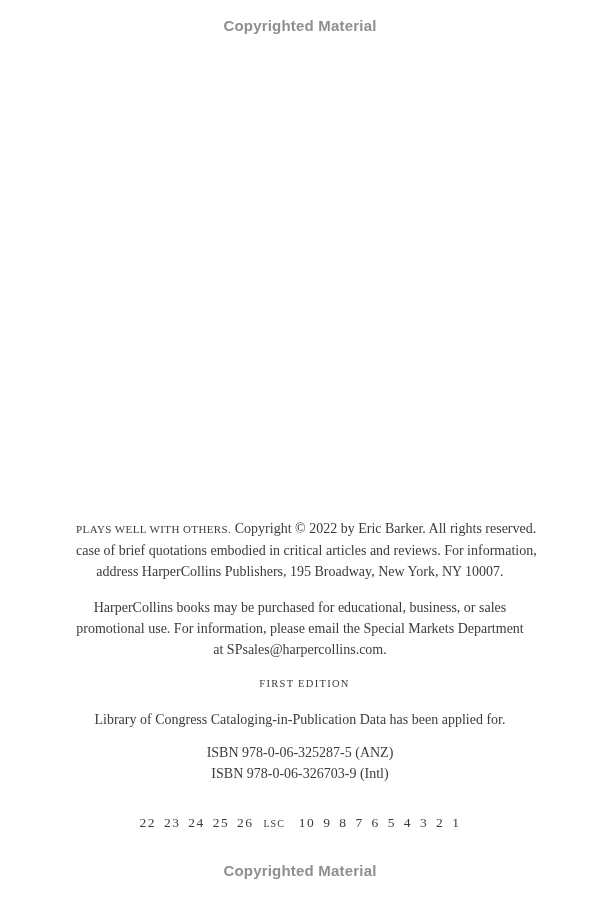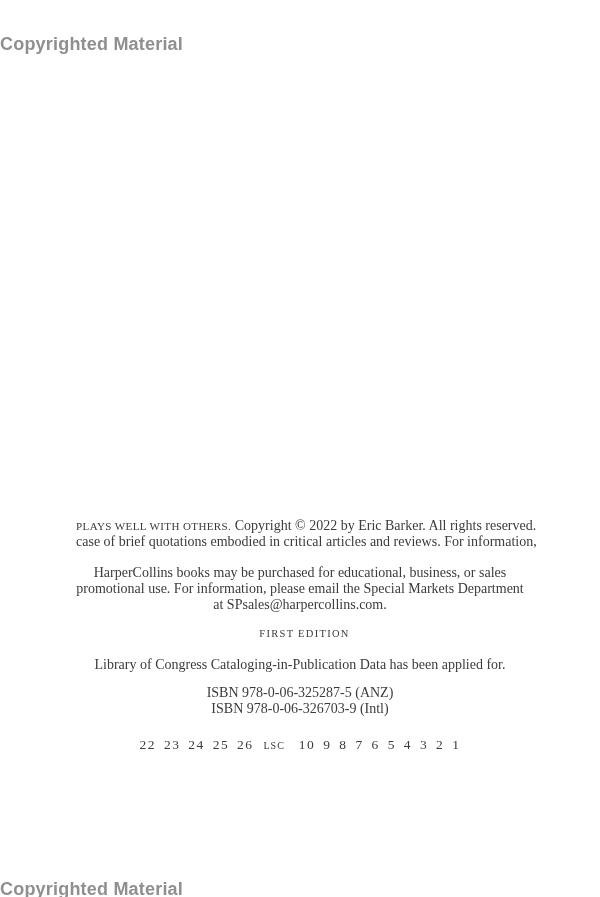--- a/index.html
+++ b/index.html
@@ -15,57 +15,56 @@
     width: 600px;
     height: 897px;
     background: #ffffff;
     font-family: "Liberation Serif", "DejaVu Serif", serif;
     color: #3c3b3a;
   }
   .watermark {
     position: absolute;
     left: 0;
     width: 100%;
-    text-align: left;
+    text-align: center;
     font-family: "Liberation Sans", "DejaVu Sans", sans-serif;
     font-weight: bold;
-    font-size: 18px;
+    font-size: 15px;
     color: #8f8f8f;
     letter-spacing: 0.2px;
-    margin-top: 17px;
   }
   .watermark.top { top: 17px; }
   .watermark.bottom { top: 862px; }
 
   .colophon {
     position: absolute;
     top: 518px;
     left: 0;
     width: 100%;
     text-align: center;
     font-size: 14px;
-    line-height: 16px;
+    line-height: 21px;
     color: #3c3b3a;
   }
   .block { width: 448px; margin: 0 auto; }
   .smallcaps-title {
     font-size: 11px;
     letter-spacing: 0.4px;
   }
   .para2 { margin-top: 15px; }
   .edition-line {
     margin-top: 13px;
     font-size: 10.5px;
     letter-spacing: 1.3px;
     padding-left: 9px;
   }
   .loc-line { margin-top: 15px; }
   .isbn-block { margin-top: 12px; }
   .printers-key {
-    margin-top: 20px;
+    margin-top: 28px;
     font-size: 13.5px;
     letter-spacing: 1.5px;
     word-spacing: 3px;
     white-space: nowrap;
   }
   .printers-key .lsc {
     font-size: 10px;
     letter-spacing: 1px;
     margin: 0 14px 0 10px;
   }
@@ -76,20 +75,21 @@
 
 <div class="page">
 
   <div class="watermark top">Copyrighted Material</div>
 
   <div class="colophon">
 
     <div class="block">
       <div class="line"><span class="smallcaps-title">PLAYS WELL WITH OTHERS.</span><span> Copyright © 2022 by Eric Barker. All rights reserved.</span></div>
       <div class="line">case of brief quotations embodied in critical articles and reviews. For information,</div>
+      <div class="line">address HarperCollins Publishers, 195 Broadway, New York, NY 10007.</div>
     </div>
 
     <div class="block para2">
       <div class="line">HarperCollins books may be purchased for educational, business, or sales</div>
       <div class="line">promotional use. For information, please email the Special Markets Department</div>
       <div class="line">at SPsales@harpercollins.com.</div>
     </div>
 
     <div class="edition-line">FIRST EDITION</div>
 

